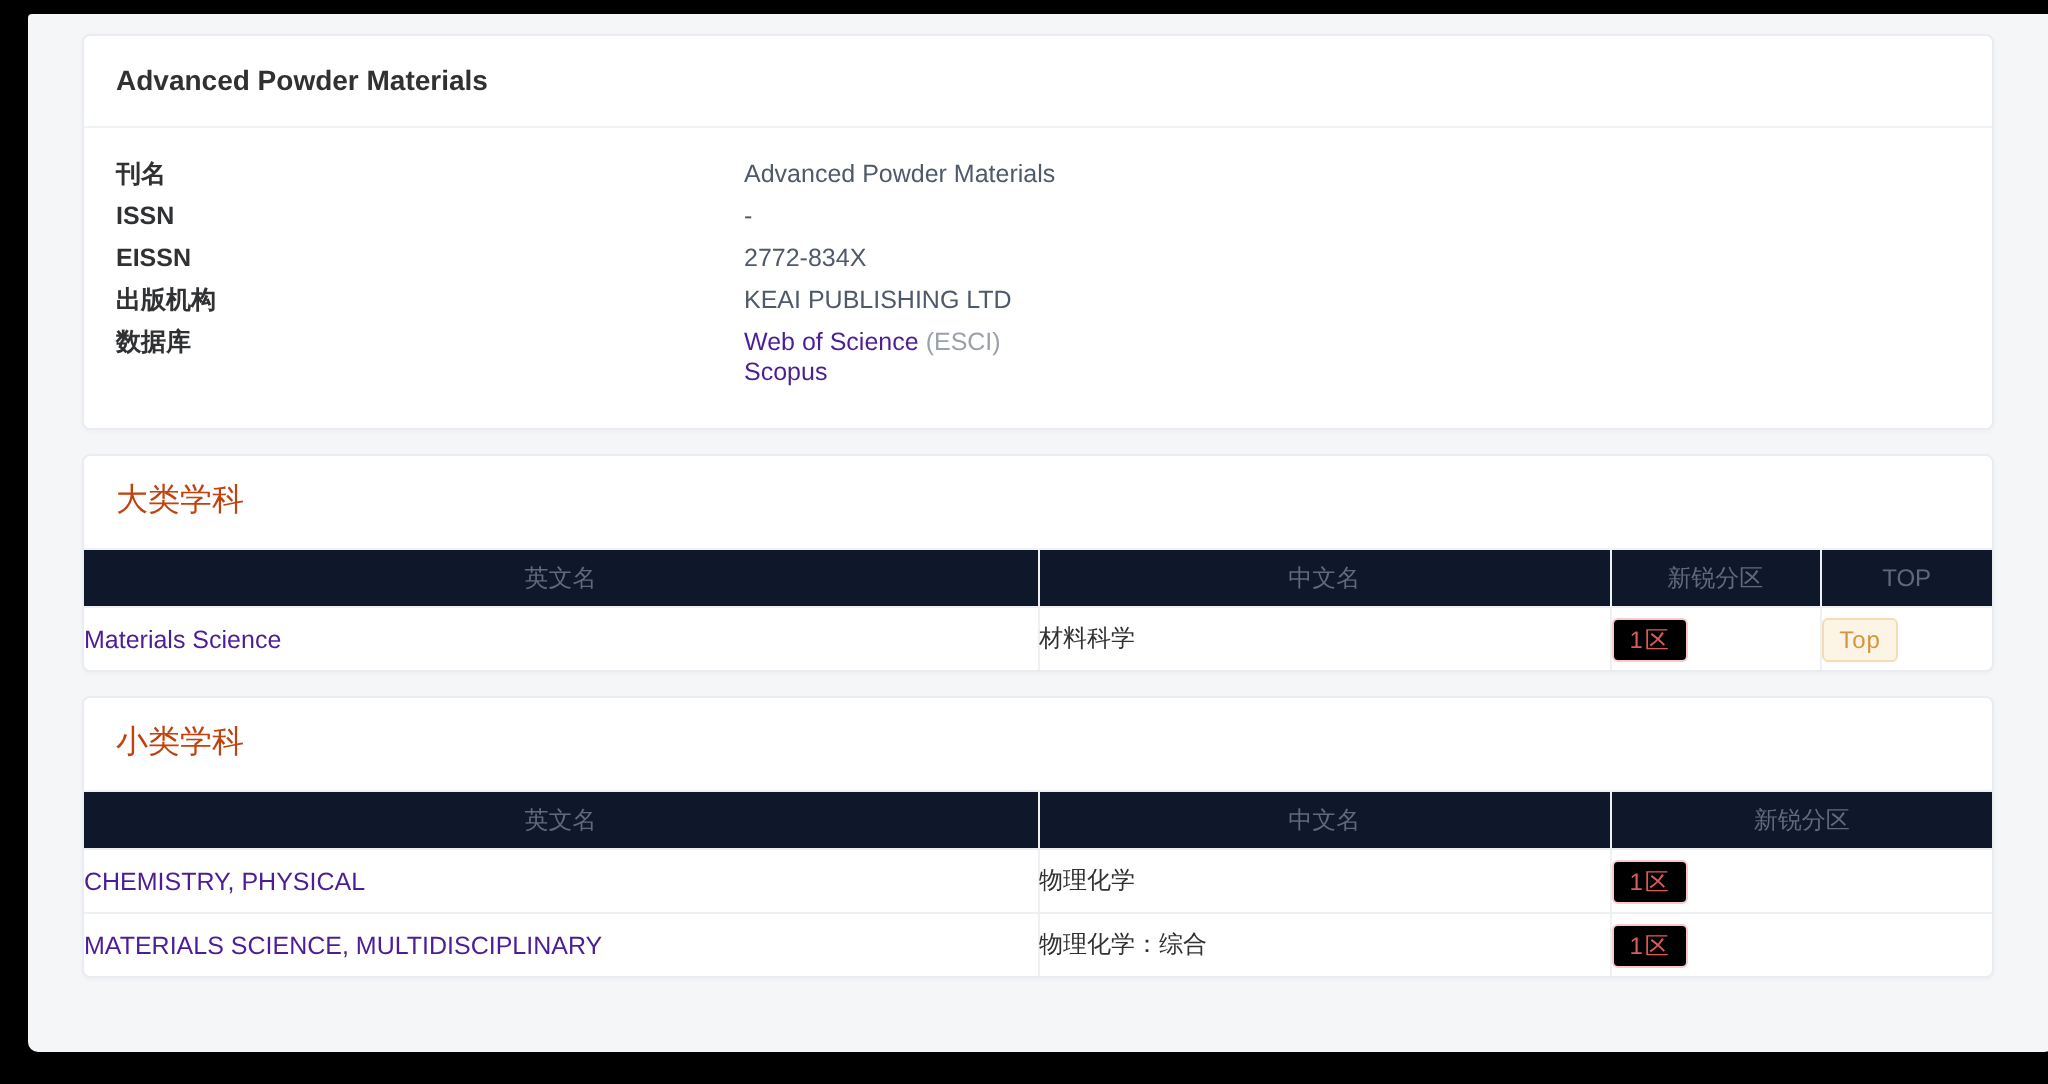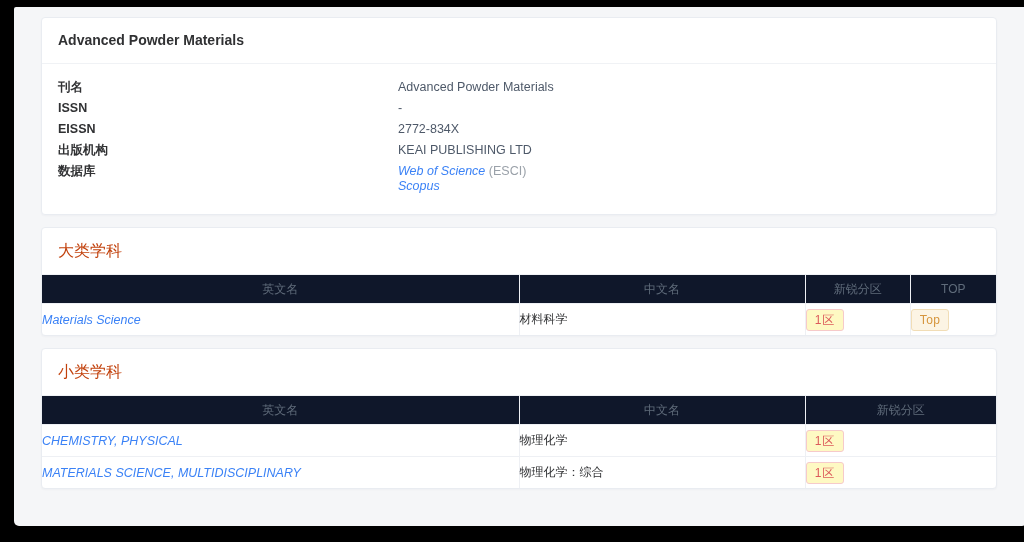--- a/index.html
+++ b/index.html
@@ -26,25 +26,25 @@
     margin-bottom:12px;
     box-shadow:0 1px 2px rgba(31,45,61,0.03);
   }
   .card-title {
     padding:13px 16px;
     font-size:14px; font-weight:bold; color:#303133;
     border-bottom:1px solid #f0f2f5;
     line-height:19px;
   }
   .fields { padding:16px 16px 14px 16px; font-size:12.5px; }
-  .field-row { display:flex; line-height:15px; margin-bottom:6px;gap:26px; }
+  .field-row { display:flex; line-height:15px; margin-bottom:6px; }
   .field-label { width:314px; flex:none; font-weight:bold; color:#303133; }
   .field-value { color:#4e5969; }
   .db-line { line-height:15px; }
-  a.lnk { color:#3b82f6; text-decoration:none; cursor:pointer;font-style:italic; }
+  a.lnk { color:#4c1d95; text-decoration:none; cursor:pointer; }
   .db-note { color:#9aa1a9; }
 
   .section-title {
     padding:13px 16px;
     font-size:16px; color:#c2410c;
     border-bottom:1px solid #f0f2f5;
     line-height:20px;
   }
   table { width:100%; border-collapse:collapse; table-layout:fixed; font-size:12px; }
   thead th {
@@ -58,21 +58,21 @@
     color:#303133; padding:0;
   }
   th + th, td + td { border-left:1px solid #eef0f4; }
   tbody tr + tr td { border-top:1px solid #eef0f4; }
   td a.lnk { font-size:12.5px; }
 
   .badge {
     display:inline-block; padding:4px 8px; line-height:1;
     border-radius:3px; font-size:12px; letter-spacing:1px;
   }
-  .badge-zone { background:#fef9c3; border:1px solid #f6caca; color:#dc5b5b; }
+  .badge-zone { background:#000000; border:1px solid #f6caca; color:#dc5b5b; }
   .badge-top  { background:#fcf4e4; border:1px solid #f1ddb6; color:#d6953c; letter-spacing:0.5px; }
 </style>
 </head>
 <body>
 
 <div class="page">
   <div class="content">
 
     <div class="card">
       <div class="card-title">Advanced Powder Materials</div>

